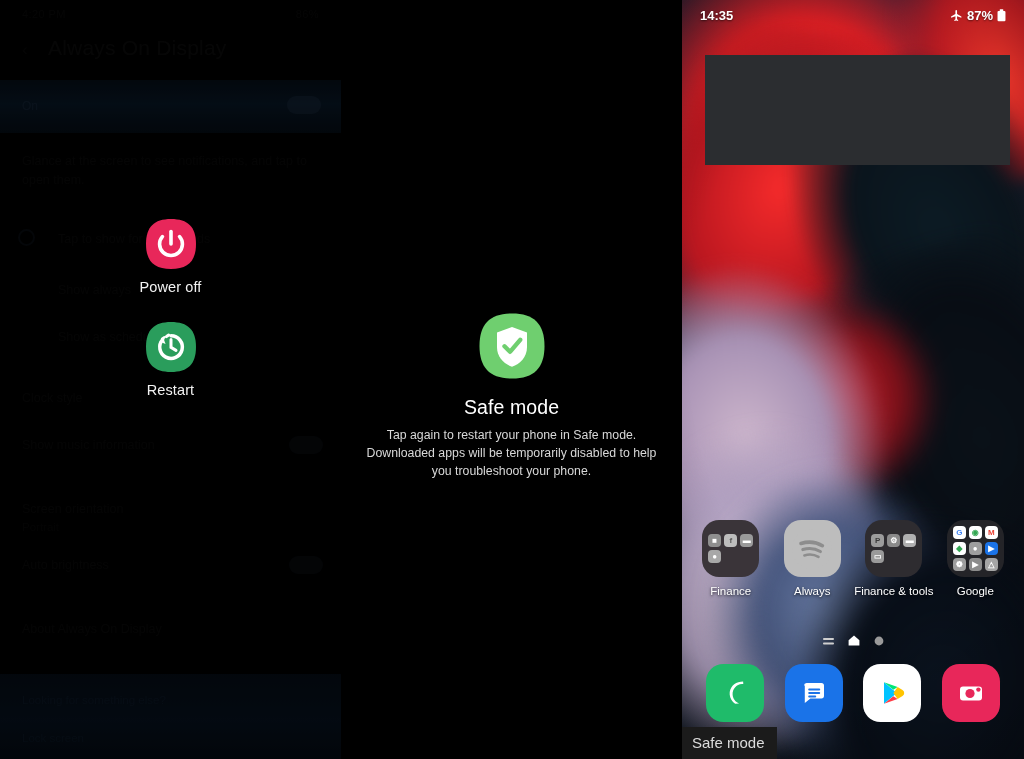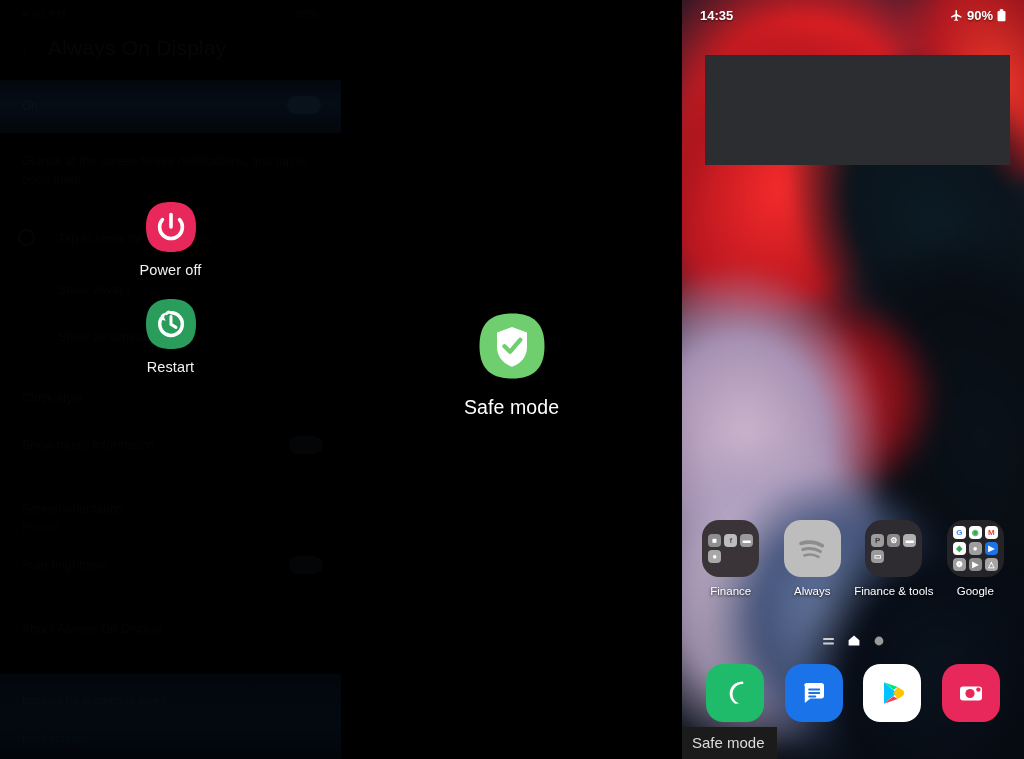--- a/index.html
+++ b/index.html
@@ -228,32 +228,32 @@
 
       <div class="bg-bluezone" style="top:674px;height:85px;"></div>
       <div class="bg-row hdr" style="top:692px;">Looking for something else?</div>
       <div class="bg-row hdr" style="top:730px;">Lock screen</div>
     </div>
 
     <div class="scrim"></div>
 
     <div class="power-menu">
 
-      <div class="pm-item" style="top:201px;">
+      <div class="pm-item" style="top:218px;">
         <span class="sq">
           <svg width="52" height="52" viewBox="0 0 52 52">
             <path d="M26 1C43 1 51 9 51 26S43 51 26 51 1 43 1 26 9 1 26 1Z" fill="#e8275a"></path>
             <path d="M26 13.5 L26 26" stroke="#fff" stroke-width="3.6" stroke-linecap="round" fill="none"></path>
             <path d="M17.4 18.6 A11.4 11.4 0 1 0 34.6 18.6" stroke="#fff" stroke-width="3.6" stroke-linecap="round" fill="none"></path>
           </svg>
         </span>
         <span class="pm-label">Power off</span>
       </div>
 
-      <div class="pm-item" style="top:298px;">
+      <div class="pm-item" style="top:321px;">
         <span class="sq">
           <svg width="52" height="52" viewBox="0 0 52 52">
             <path d="M26 1C43 1 51 9 51 26S43 51 26 51 1 43 1 26 9 1 26 1Z" fill="#2a9d5c"></path>
             <path d="M26 14.8 A11.3 11.3 0 1 1 17.6 18.6" stroke="#fff" stroke-width="3.5" stroke-linecap="round" fill="none"></path>
             <path d="M14.3 20.6 L18.8 18.3 L20.6 23" fill="#fff"></path>
             <path d="M21.5 15.6 l2.2 -1.5" stroke="#fff" stroke-width="3" stroke-linecap="round"></path>
             <path d="M17.2 17.9 l2.2 -1.6" stroke="#fff" stroke-width="2.6" stroke-linecap="round"></path>
             <path d="M26 18.6 L26 26.4 L31 29.4" stroke="#fff" stroke-width="3" stroke-linecap="round" fill="none"></path>
           </svg>
         </span>
@@ -267,20 +267,21 @@
   <div class="panel-mid">
     <div class="sm-wrap">
       <span class="sq" style="width:68px;height:68px;">
         <svg width="68" height="68" viewBox="0 0 68 68">
           <path d="M34 1.5C56 1.5 66.5 12 66.5 34S56 66.5 34 66.5 1.5 56 1.5 34 12 1.5 34 1.5Z" fill="#6fcf6f"></path>
           <path d="M34 15 L49 20.5 V35c0 10.5-7 16.8-15 19.8C26 51.8 19 45.5 19 35V20.5Z" fill="#fff"></path>
           <path d="M26.5 34.3 L32 39.8 L42.2 27.8" stroke="#6fcf6f" stroke-width="4.4" stroke-linecap="round" stroke-linejoin="round" fill="none"></path>
         </svg>
       </span>
       <div class="sm-title">Safe mode</div>
+      <div class="sm-desc">Tap again to restart your phone in Safe mode. Downloaded apps will be temporarily disabled to help you troubleshoot your phone.</div>
     </div>
   </div>
 
   <div class="panel-right">
 
     <div class="wall">
       <div class="l w-base"></div>
         <div class="l w-red1"></div>
         <div class="l w-red2"></div>
       <div class="l w-red3"></div>
@@ -293,21 +294,21 @@
         <div class="l w-dark3"></div>
         <div class="l w-vig"></div>
     </div>
 
     <div class="statusbar">
       <span>14:35</span>
       <span class="sb-right">
         <svg width="13" height="13" viewBox="0 0 24 24">
           <path d="M21 16v-2l-8-5V3.5a1.5 1.5 0 0 0-3 0V9l-8 5v2l8-2.5V19l-2 1.5V22l3.5-1 3.5 1v-1.5L13 19v-5.5z" fill="#fff"></path>
         </svg>
-        <span>90%</span>
+        <span>87%</span>
         <svg width="9" height="13" viewBox="0 0 10 14">
           <rect x="3" y="0" width="4" height="2" rx="0.6" fill="#fff"></rect>
           <rect x="0.6" y="2" width="8.8" height="11.4" rx="1.2" fill="#fff"></rect>
         </svg>
       </span>
     </div>
 
     <div class="widget-box"></div>
 
     <div class="folders">

